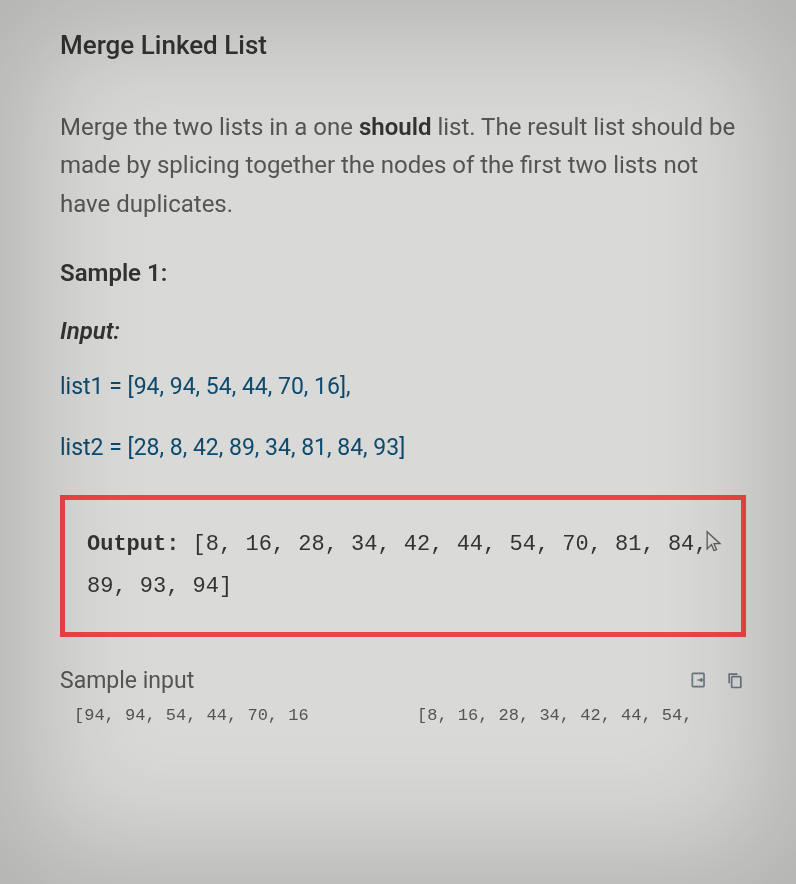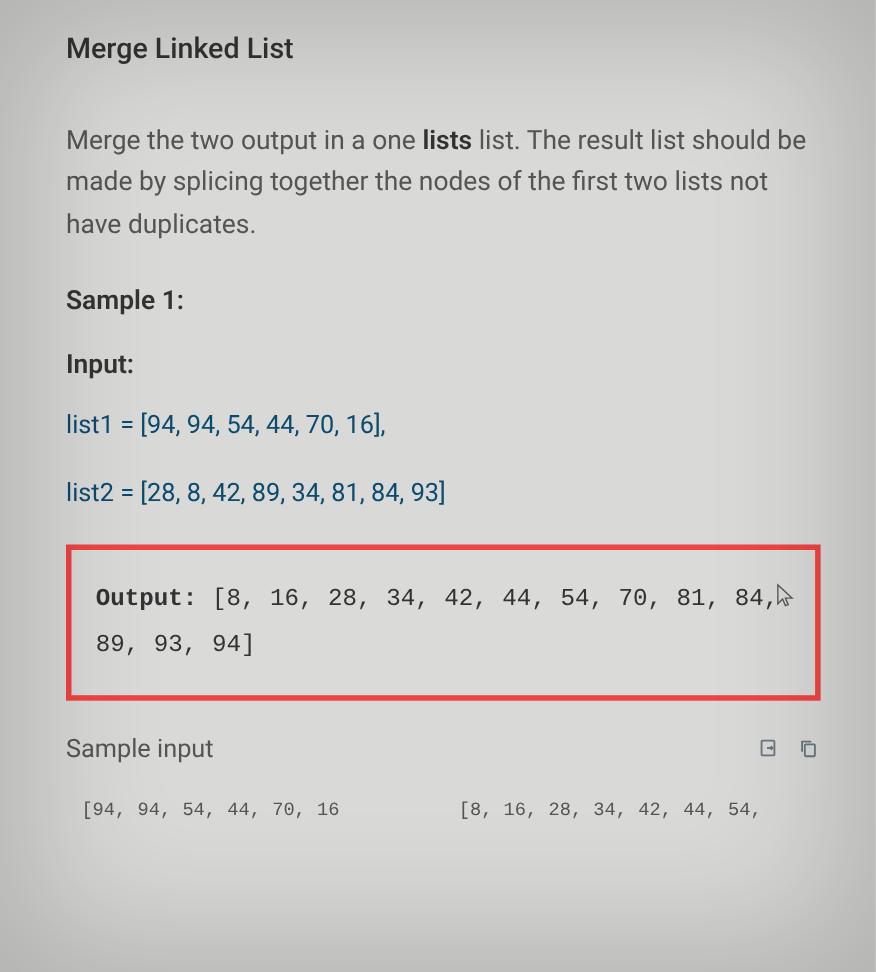--- a/index.html
+++ b/index.html
@@ -43,20 +43,21 @@
     font-size: 24px;
     font-weight: 600;
     color: #333;
     margin-bottom: 30px;
   }
   .input-label {
     font-size: 24px;
     font-weight: 600;
     color: #333;
     margin-bottom: 28px;
+    font-style: italic;
   }
   .list-line {
     font-size: 23px;
     color: #0c4a6e;
     margin-bottom: 34px;
   }
   .output-box {
     border: 5px solid #ef4444;
     padding: 24px 22px;
     font-family: "Courier New", Courier, monospace;
@@ -73,21 +74,20 @@
   .cursor {
     position: absolute;
     right: 18px;
     top: 28px;
     width: 18px;
     height: 24px;
   }
   .samples-row {
     display: flex;
     gap: 40px;
-    margin-bottom: 22px;
   }
   .sample-col {
     flex: 1;
     display: flex;
     align-items: center;
     gap: 14px;
   }
   .sample-heading {
     font-size: 23px;
     color: #555;
@@ -112,21 +112,21 @@
     line-height: 1.9;
     padding: 6px 14px 0 14px;
   }
 </style>
 </head>
 <body>
 
 <div class="title">Merge Linked List</div>
 
 <div class="description">
-  <span>Merge the two output in a one </span><strong>lists</strong><span> list. The result list should be made by splicing together the nodes of the first two lists not have duplicates.</span>
+  <span>Merge the two lists in a one </span><strong>should</strong><span> list. The result list should be made by splicing together the nodes of the first two lists not have duplicates.</span>
 </div>
 
 <div class="section-label">Sample 1:</div>
 
 <div class="input-label">Input:</div>
 
 <div class="list-line">list1 = [94, 94, 54, 44, 70, 16],</div>
 <div class="list-line">list2 = [28, 8, 42, 89, 34, 81, 84, 93]</div>
 
 <div class="output-box">

